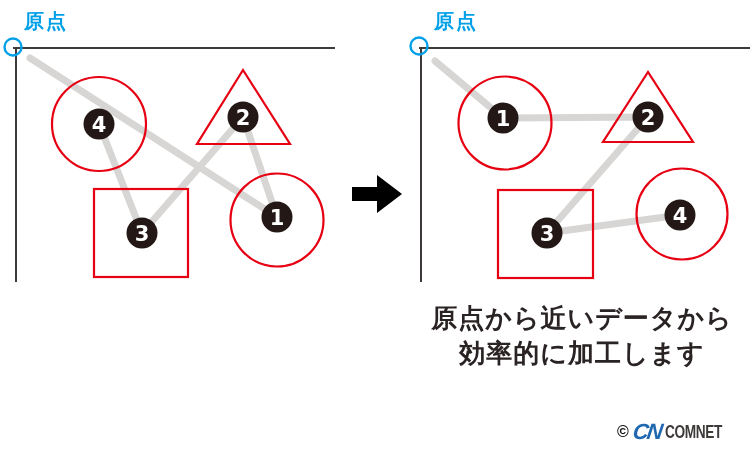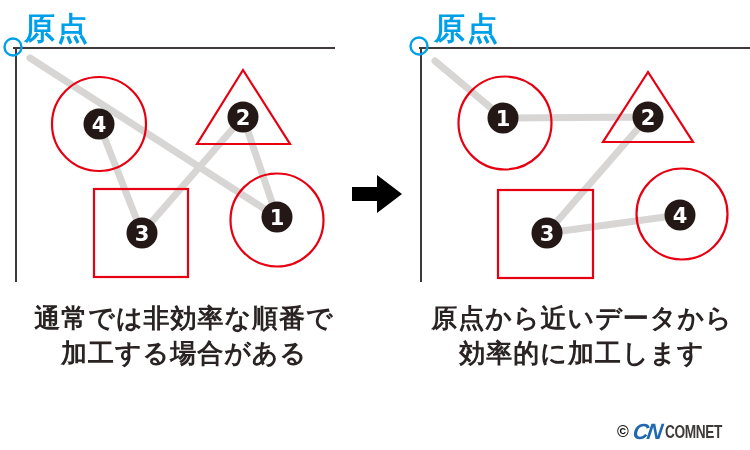--- a/index.html
+++ b/index.html
@@ -2,21 +2,21 @@
 <html style="--red: #e60012; --blue: #00a0e9; --line: #d8d6d5; --border: #3e3a39; --badge: #231815; --badge_text: #ffffff; --caption: #2a2323; --logo_blue: #2068b0; --logo_text: #3e3a39; --arrow: #000000;"><head>
 <meta charset="utf-8">
 <style>
   html,body{margin:0;padding:0;background:#fff;}
   #stage{
     position:relative;width:750px;height:450px;background:#ffffff;overflow:hidden;
     font-family:"Liberation Sans","DejaVu Sans",sans-serif;
   }
   #diagram{position:absolute;left:0;top:0;}
   .origin-label{
-    position:absolute;top:8px;font-size:31px;font-weight:bold;
+    position:absolute;top:8px;font-size:20px;font-weight:bold;
     color:var(--blue);letter-spacing:2px;
   }
   .caption{
     position:absolute;top:301px;text-align:center;
     color:var(--caption);font-size:26px;font-weight:bold;line-height:35px;
     letter-spacing:1px;
   }
   .footer-logo{
     position:absolute;top:418px;right:6px;height:28px;
     display:flex;align-items:center;gap:4px;white-space:nowrap;
@@ -69,24 +69,20 @@
       <text x="547" y="233" dy="7.5" text-anchor="middle" fill="#ffffff" font-size="21" font-weight="bold" font-family="&quot;DejaVu Sans&quot;,&quot;Liberation Sans&quot;,sans-serif">3</text>
       <circle cx="680" cy="215" r="15.5" fill="#231815"></circle>
       <text x="680" y="215" dy="7.5" text-anchor="middle" fill="#ffffff" font-size="21" font-weight="bold" font-family="&quot;DejaVu Sans&quot;,&quot;Liberation Sans&quot;,sans-serif">4</text>
       <polygon points="352,187 377,187 377,175 402,194 377,213 377,201 352,201" fill="#000000"></polygon>
     </svg>
 
   <div class="origin-label" style="left:24px">原点</div>
 
   <div class="origin-label" style="left:434px">原点</div>
 
-  <div class="caption" style="left:10px;width:348px">
-    <div>通常では非効率な順番で</div>
-    <div>加工する場合がある</div>
-  </div>
 
   <div class="caption" style="left:412px;width:340px">
     <div>原点から近いデータから</div>
     <div>効率的に加工します</div>
   </div>
 
   <div class="footer-logo">
     <span class="copyright">©</span>
     <span class="logo-mark">CN</span>
     <span class="logo-name">COMNET</span>

